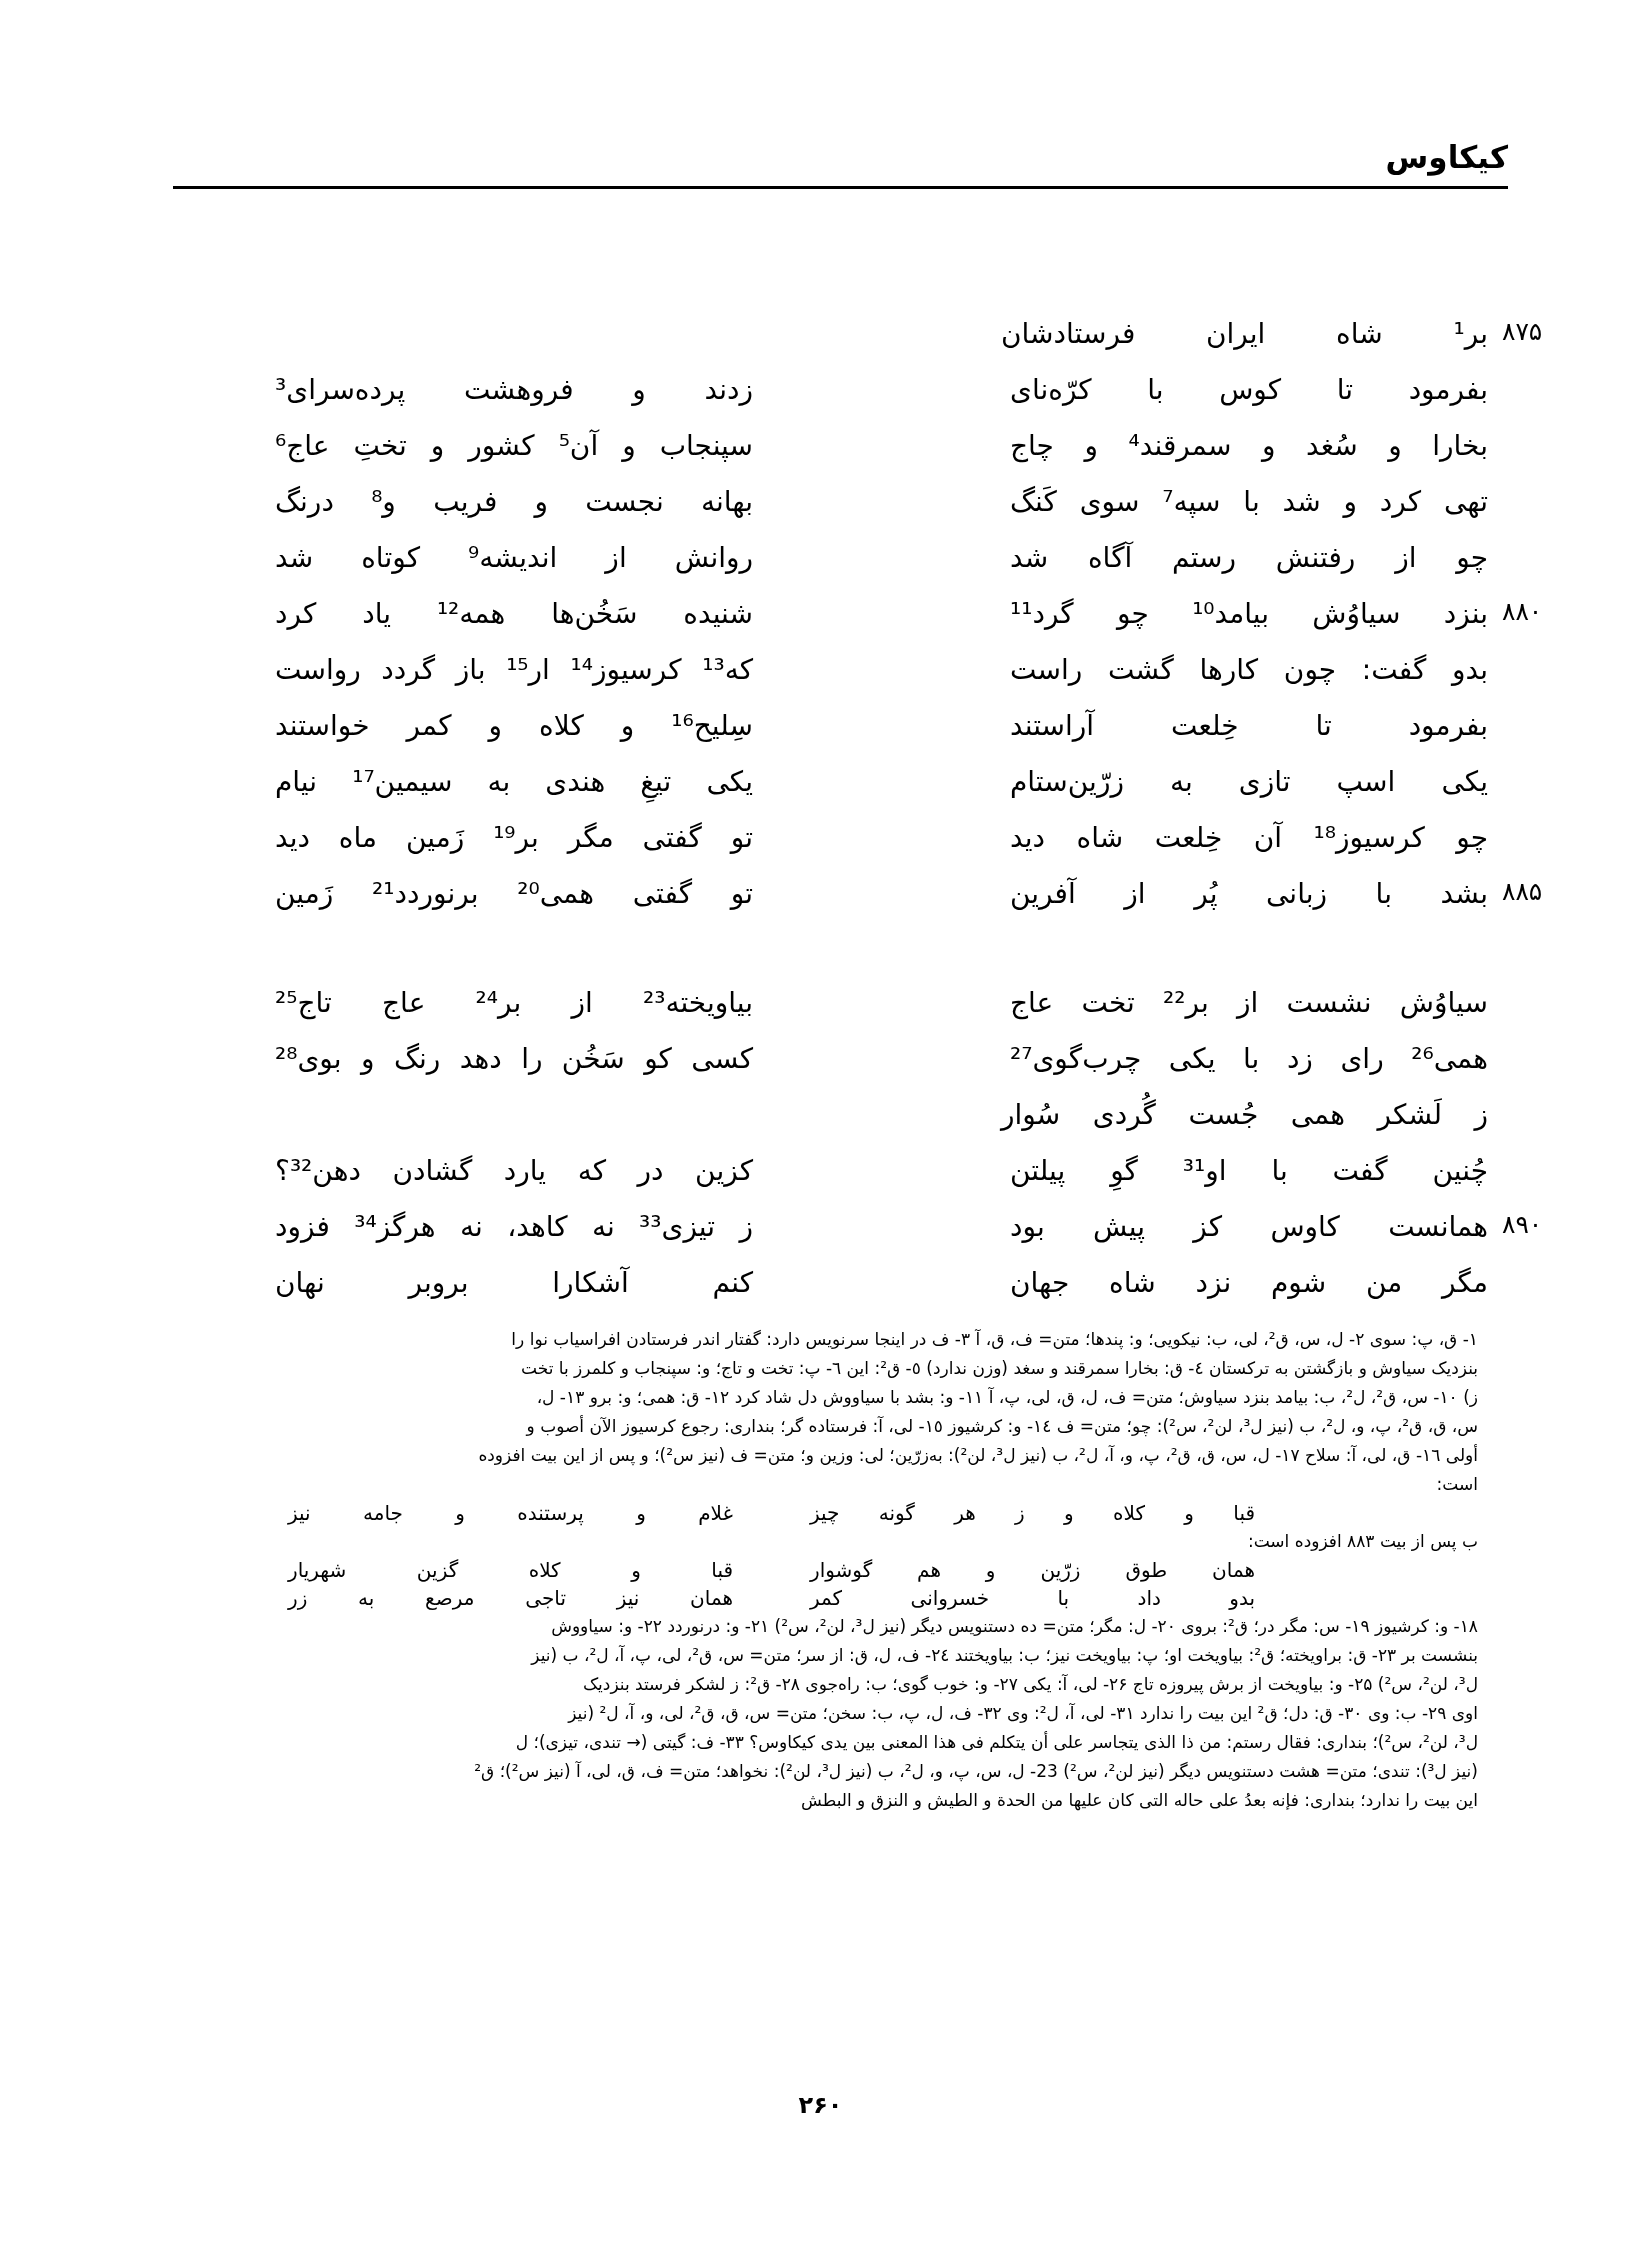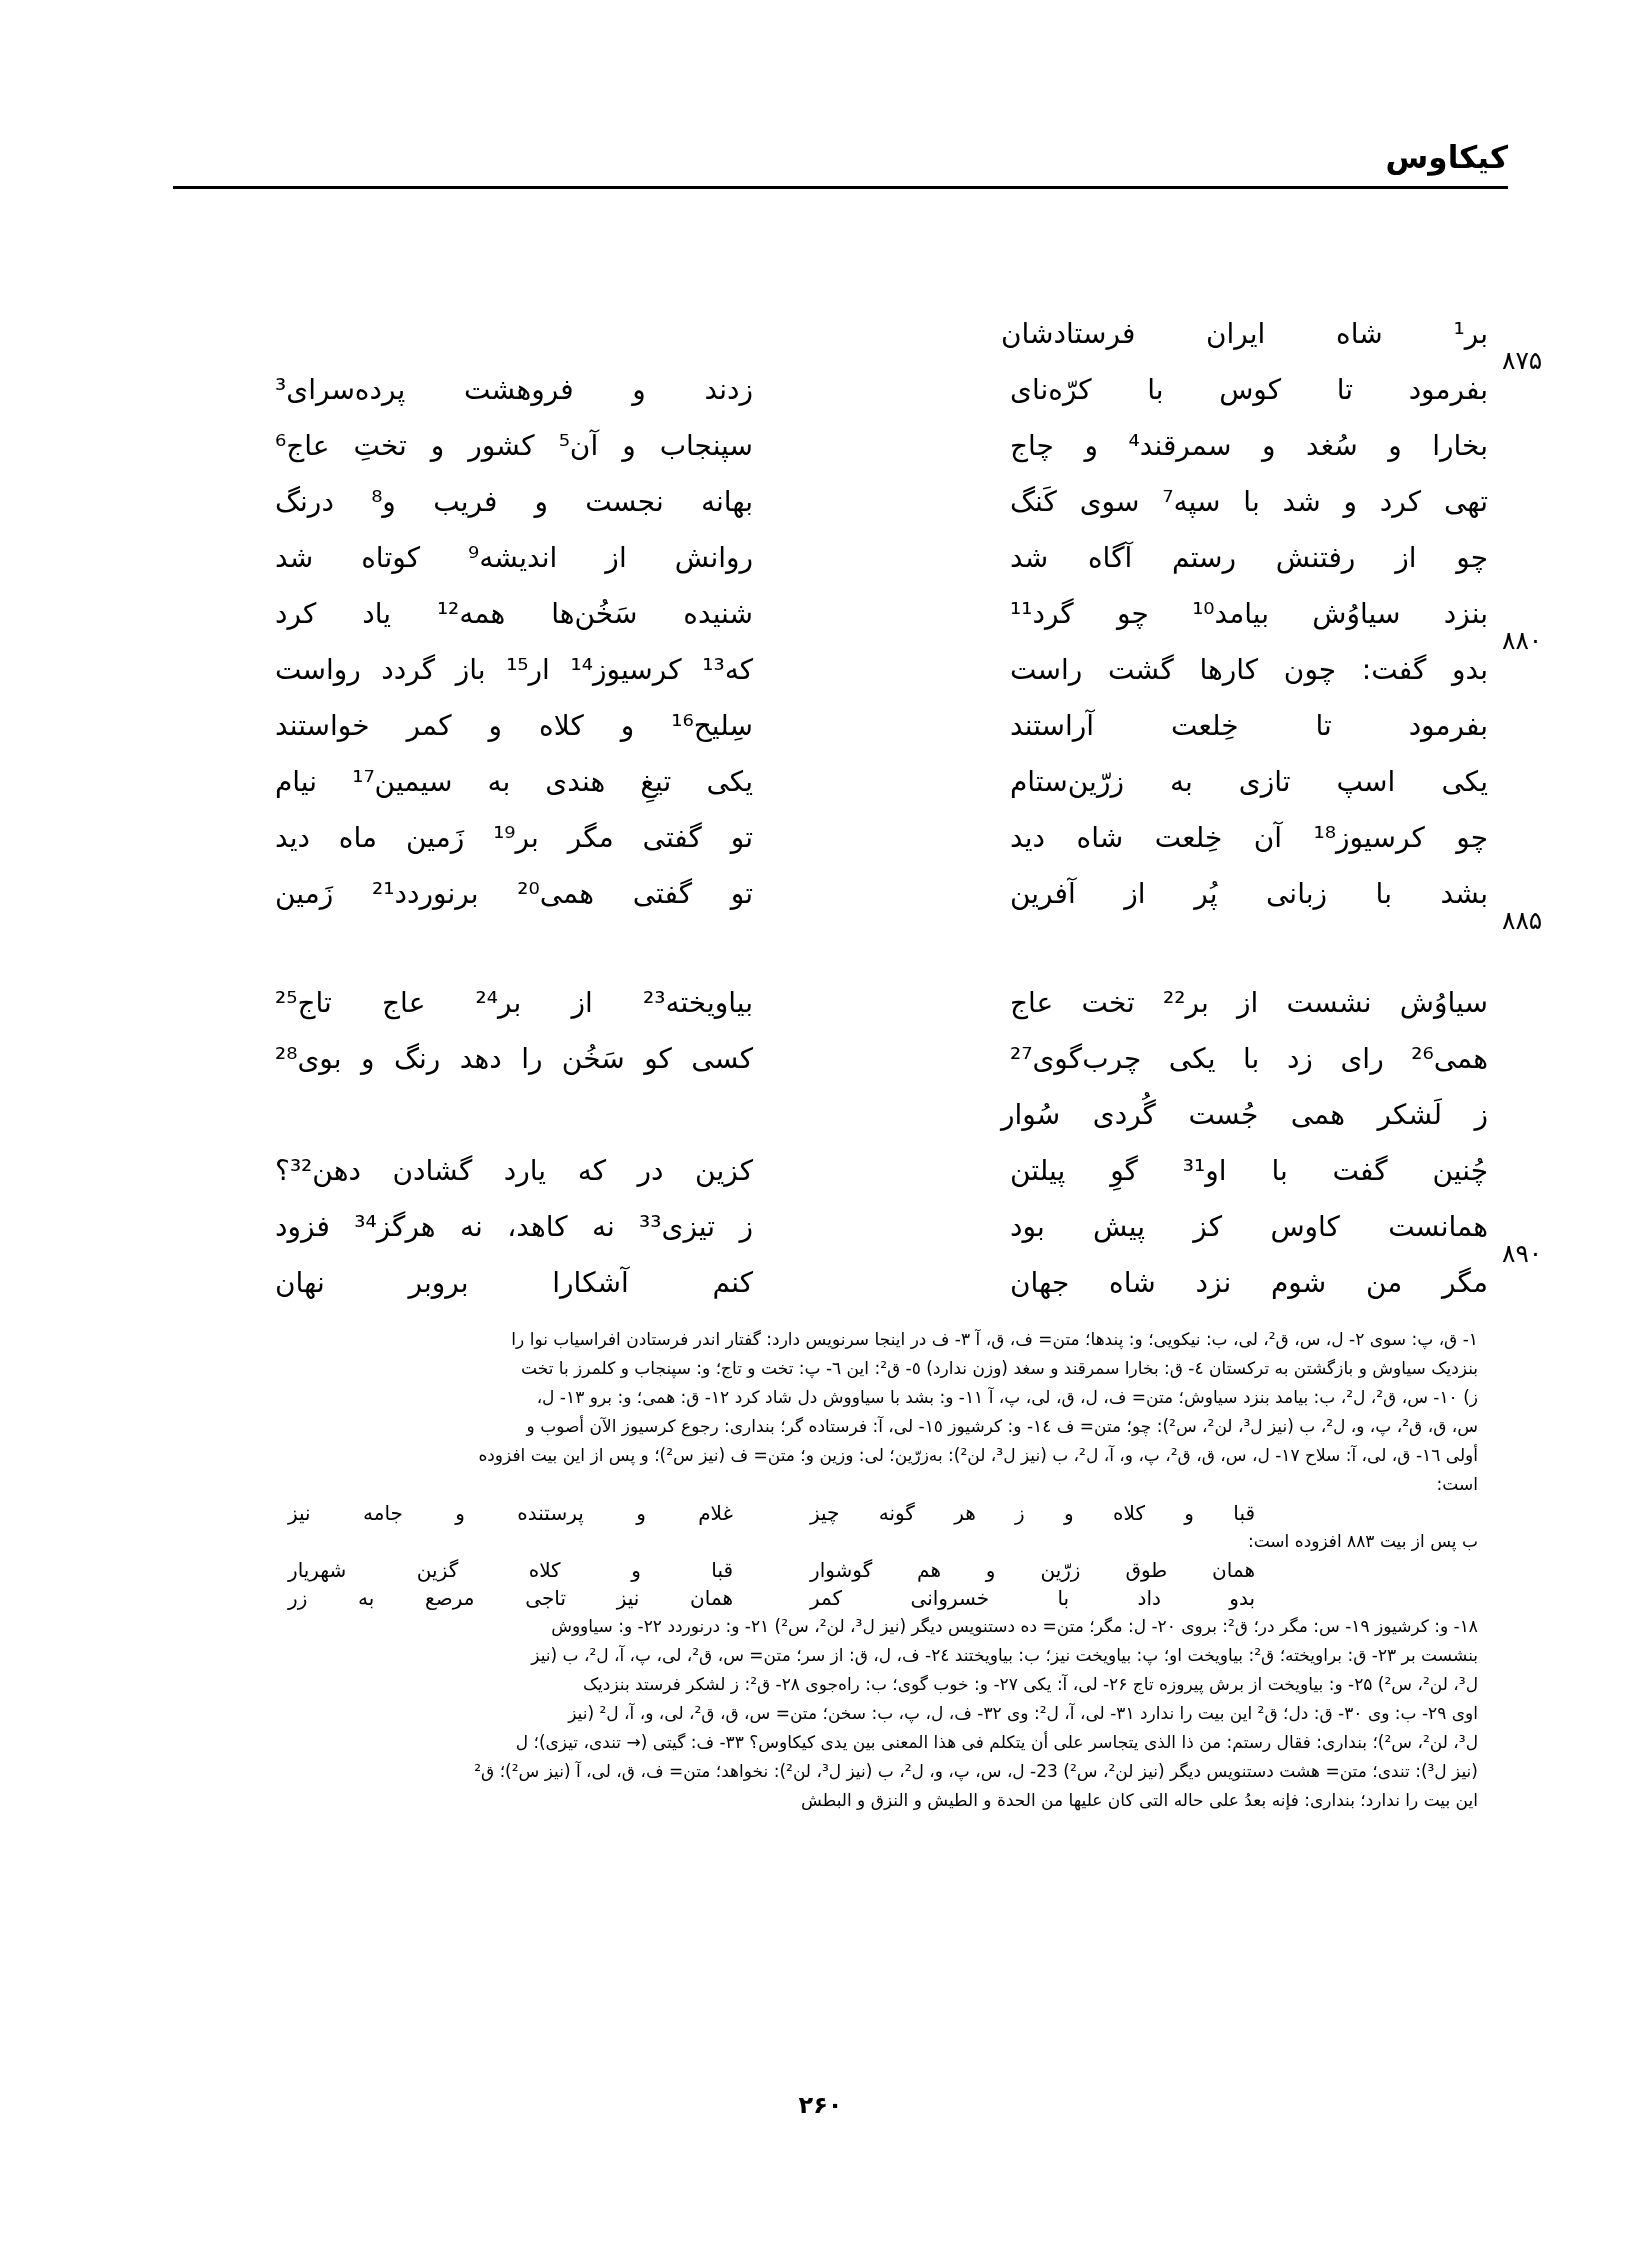--- a/index.html
+++ b/index.html
@@ -20,21 +20,21 @@
     position: absolute; top: 306px; left: 275px; width: 1231px;
     direction: rtl;
   }
   .couplet {
     display: flex; flex-direction: row; align-items: baseline;
     height: 56px; position: relative;
   }
   .couplet.gap { margin-top: 53px; }
   .verse-num {
     position: absolute; right: -59px; width: 63px; text-align: left;
-    font-family: "DejaVu Sans", sans-serif; font-size: 25px; top: 11px; margin-top: 29px;
+    font-family: "DejaVu Sans", sans-serif; font-size: 25px; top: 11px;
   }
   .hemistich {
     font-family: "DejaVu Sans", sans-serif; font-size: 28px; line-height: 56px;
     text-align: justify; text-align-last: justify; white-space: nowrap;
   }
   .h1 { width: 487px; margin-right: 18px; }
   .h2 { width: 487px; margin-right: 257px; }
   .footnotes {
     position: absolute; top: 1325px; left: 167px; width: 1311px;
     direction: rtl; font-family: "DejaVu Sans", sans-serif; font-size: 17px;

